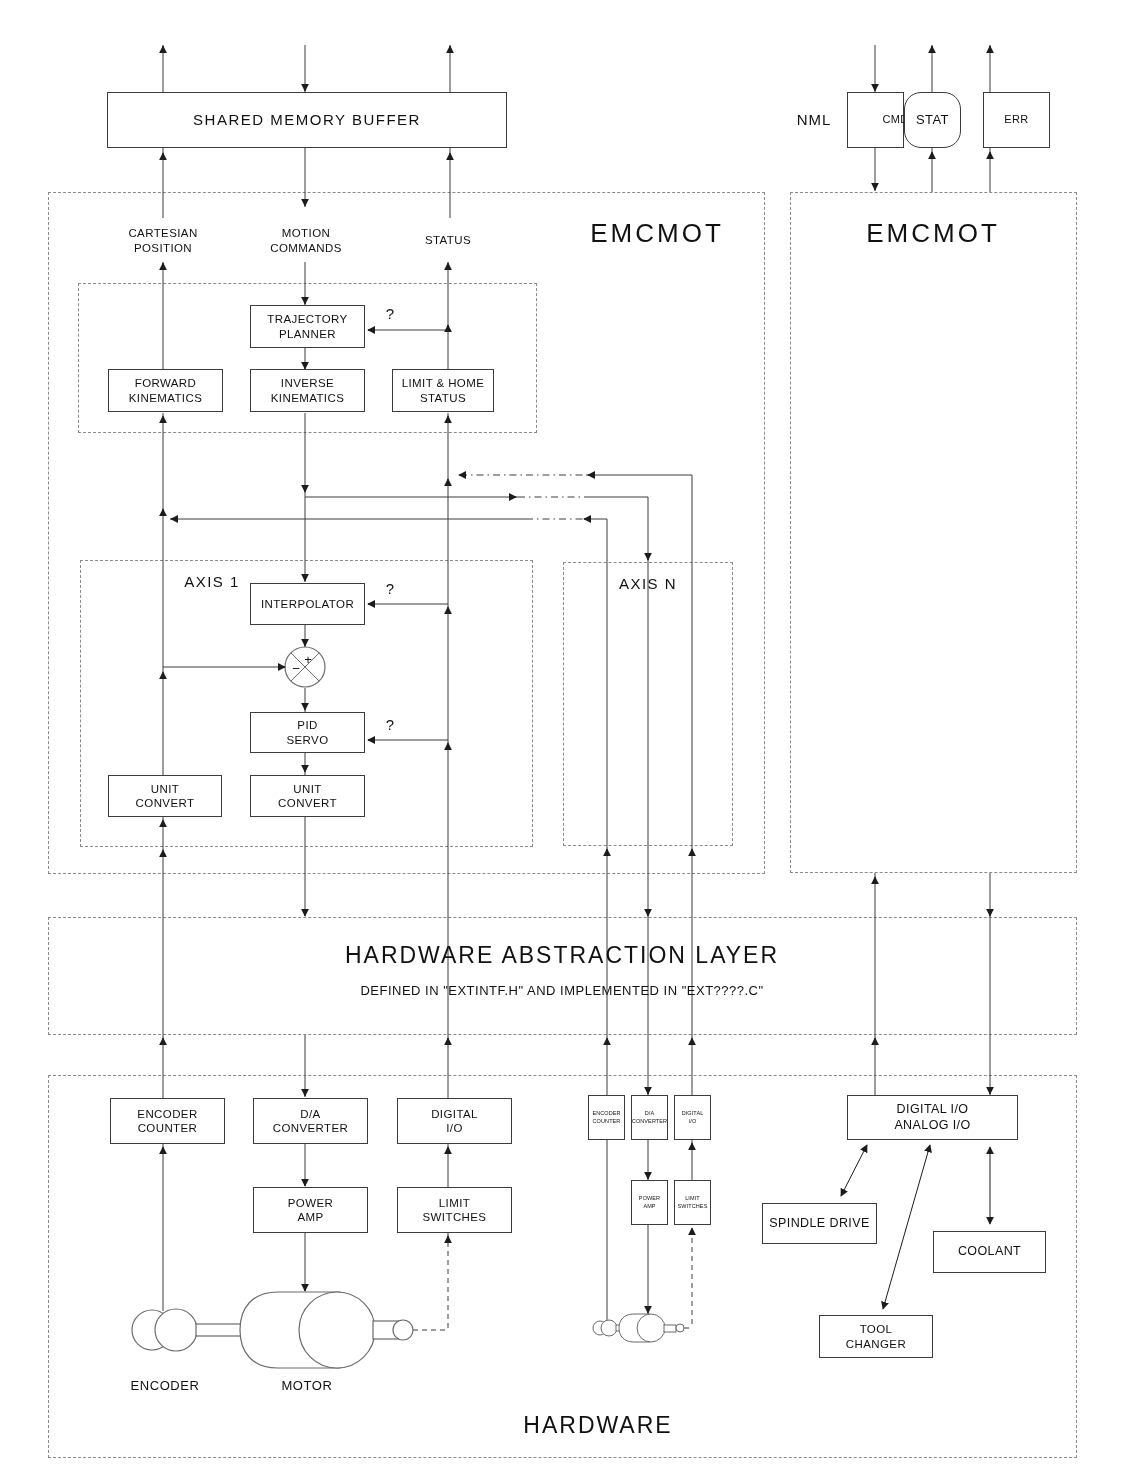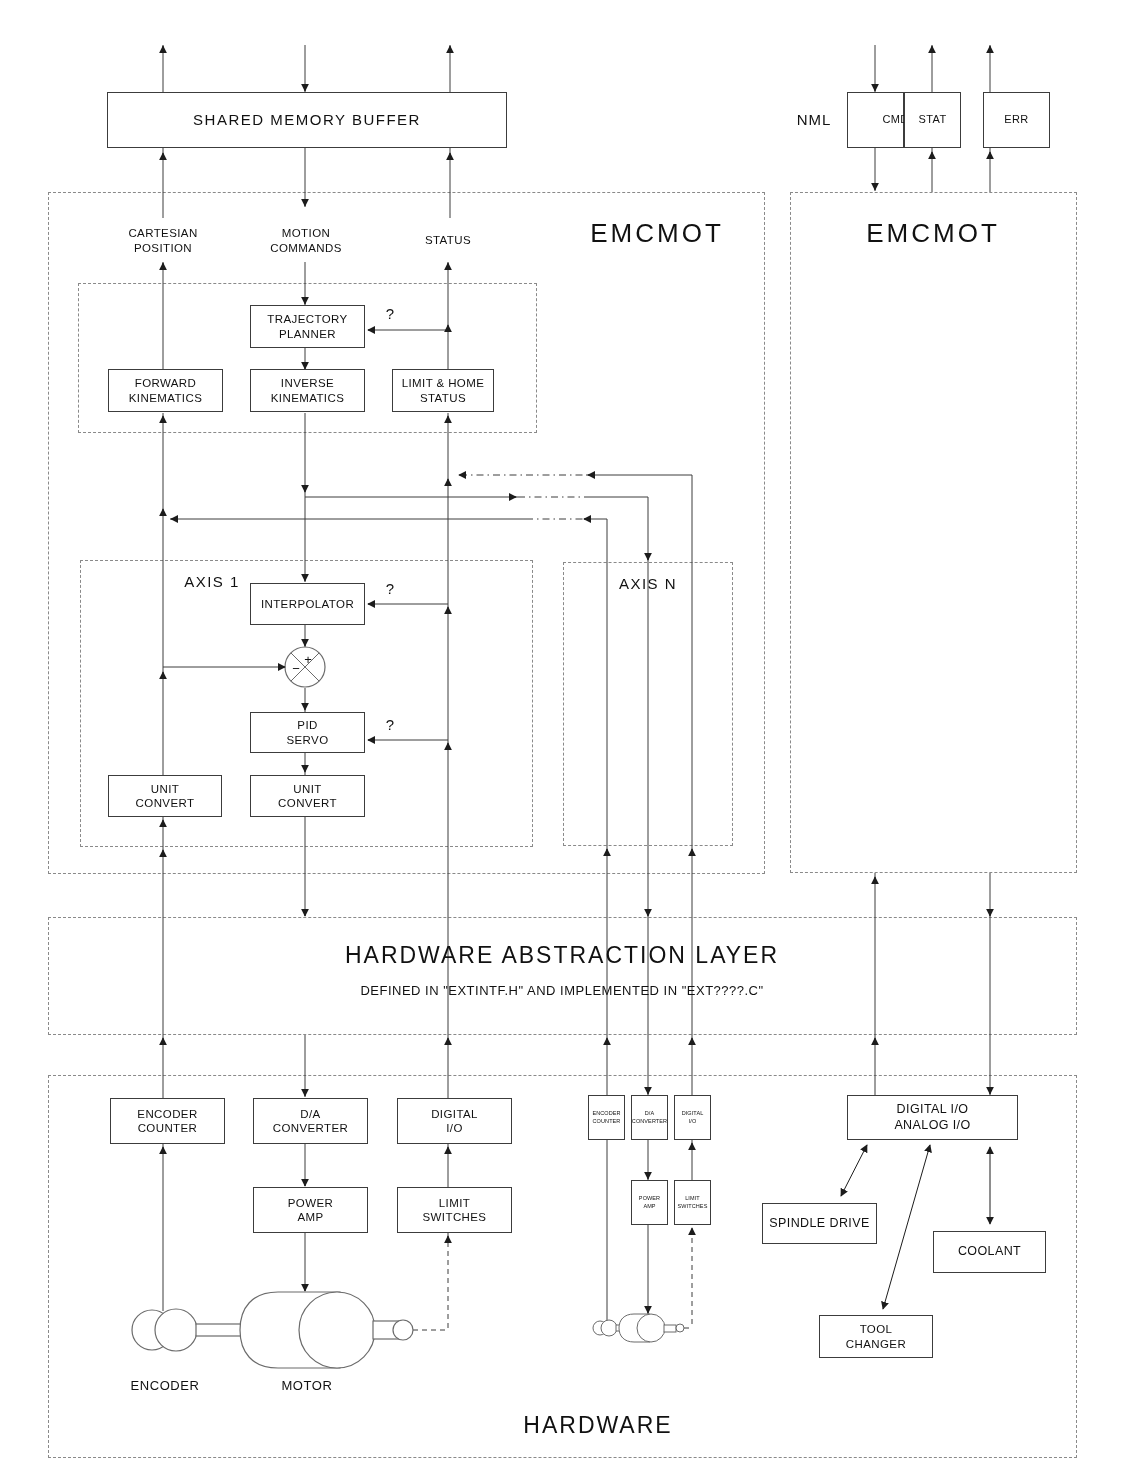--- a/index.html
+++ b/index.html
@@ -206,21 +206,21 @@
       <line x1="867" y1="1145" x2="841" y2="1196" marker-start="url(#arw)" marker-end="url(#arw)"></line>
       <line x1="930" y1="1145" x2="883" y2="1309" marker-start="url(#arw)" marker-end="url(#arw)"></line>
       <line x1="990" y1="1147" x2="990" y2="1224" marker-start="url(#arw)" marker-end="url(#arw)"></line>
     </g>
   </svg>
 
   <div class="box" style="left:107px;top:92px;width:400px;height:56px;font-size:15px;letter-spacing:1.5px;">SHARED MEMORY BUFFER</div>
 
   <div class="lbl" style="left:814px;top:111px;font-size:15px;letter-spacing:1px;">NML</div>
   <div class="box" style="left:847px;top:92px;width:57px;height:56px;font-size:11px;padding-left:40px;">CMD</div>
-  <div class="box" style="left:904px;top:92px;width:57px;height:56px;font-size:11px;">STAT</div>
+  <div class="box" style="left:904px;top:92px;width:57px;height:56px;font-size:13px;border-radius:17px;">STAT</div>
   <div class="box" style="left:983px;top:92px;width:67px;height:56px;font-size:11px;">ERR</div>
 
   <div class="lbl title" style="left:657px;top:218px;">EMCMOT</div>
   <div class="lbl title" style="left:933px;top:218px;">EMCMOT</div>
 
   <div class="lbl sig" style="left:163px;top:226px;">CARTESIAN
 POSITION</div>
   <div class="lbl sig" style="left:306px;top:226px;">MOTION
 COMMANDS</div>
   <div class="lbl sig" style="left:448px;top:233px;">STATUS</div>

